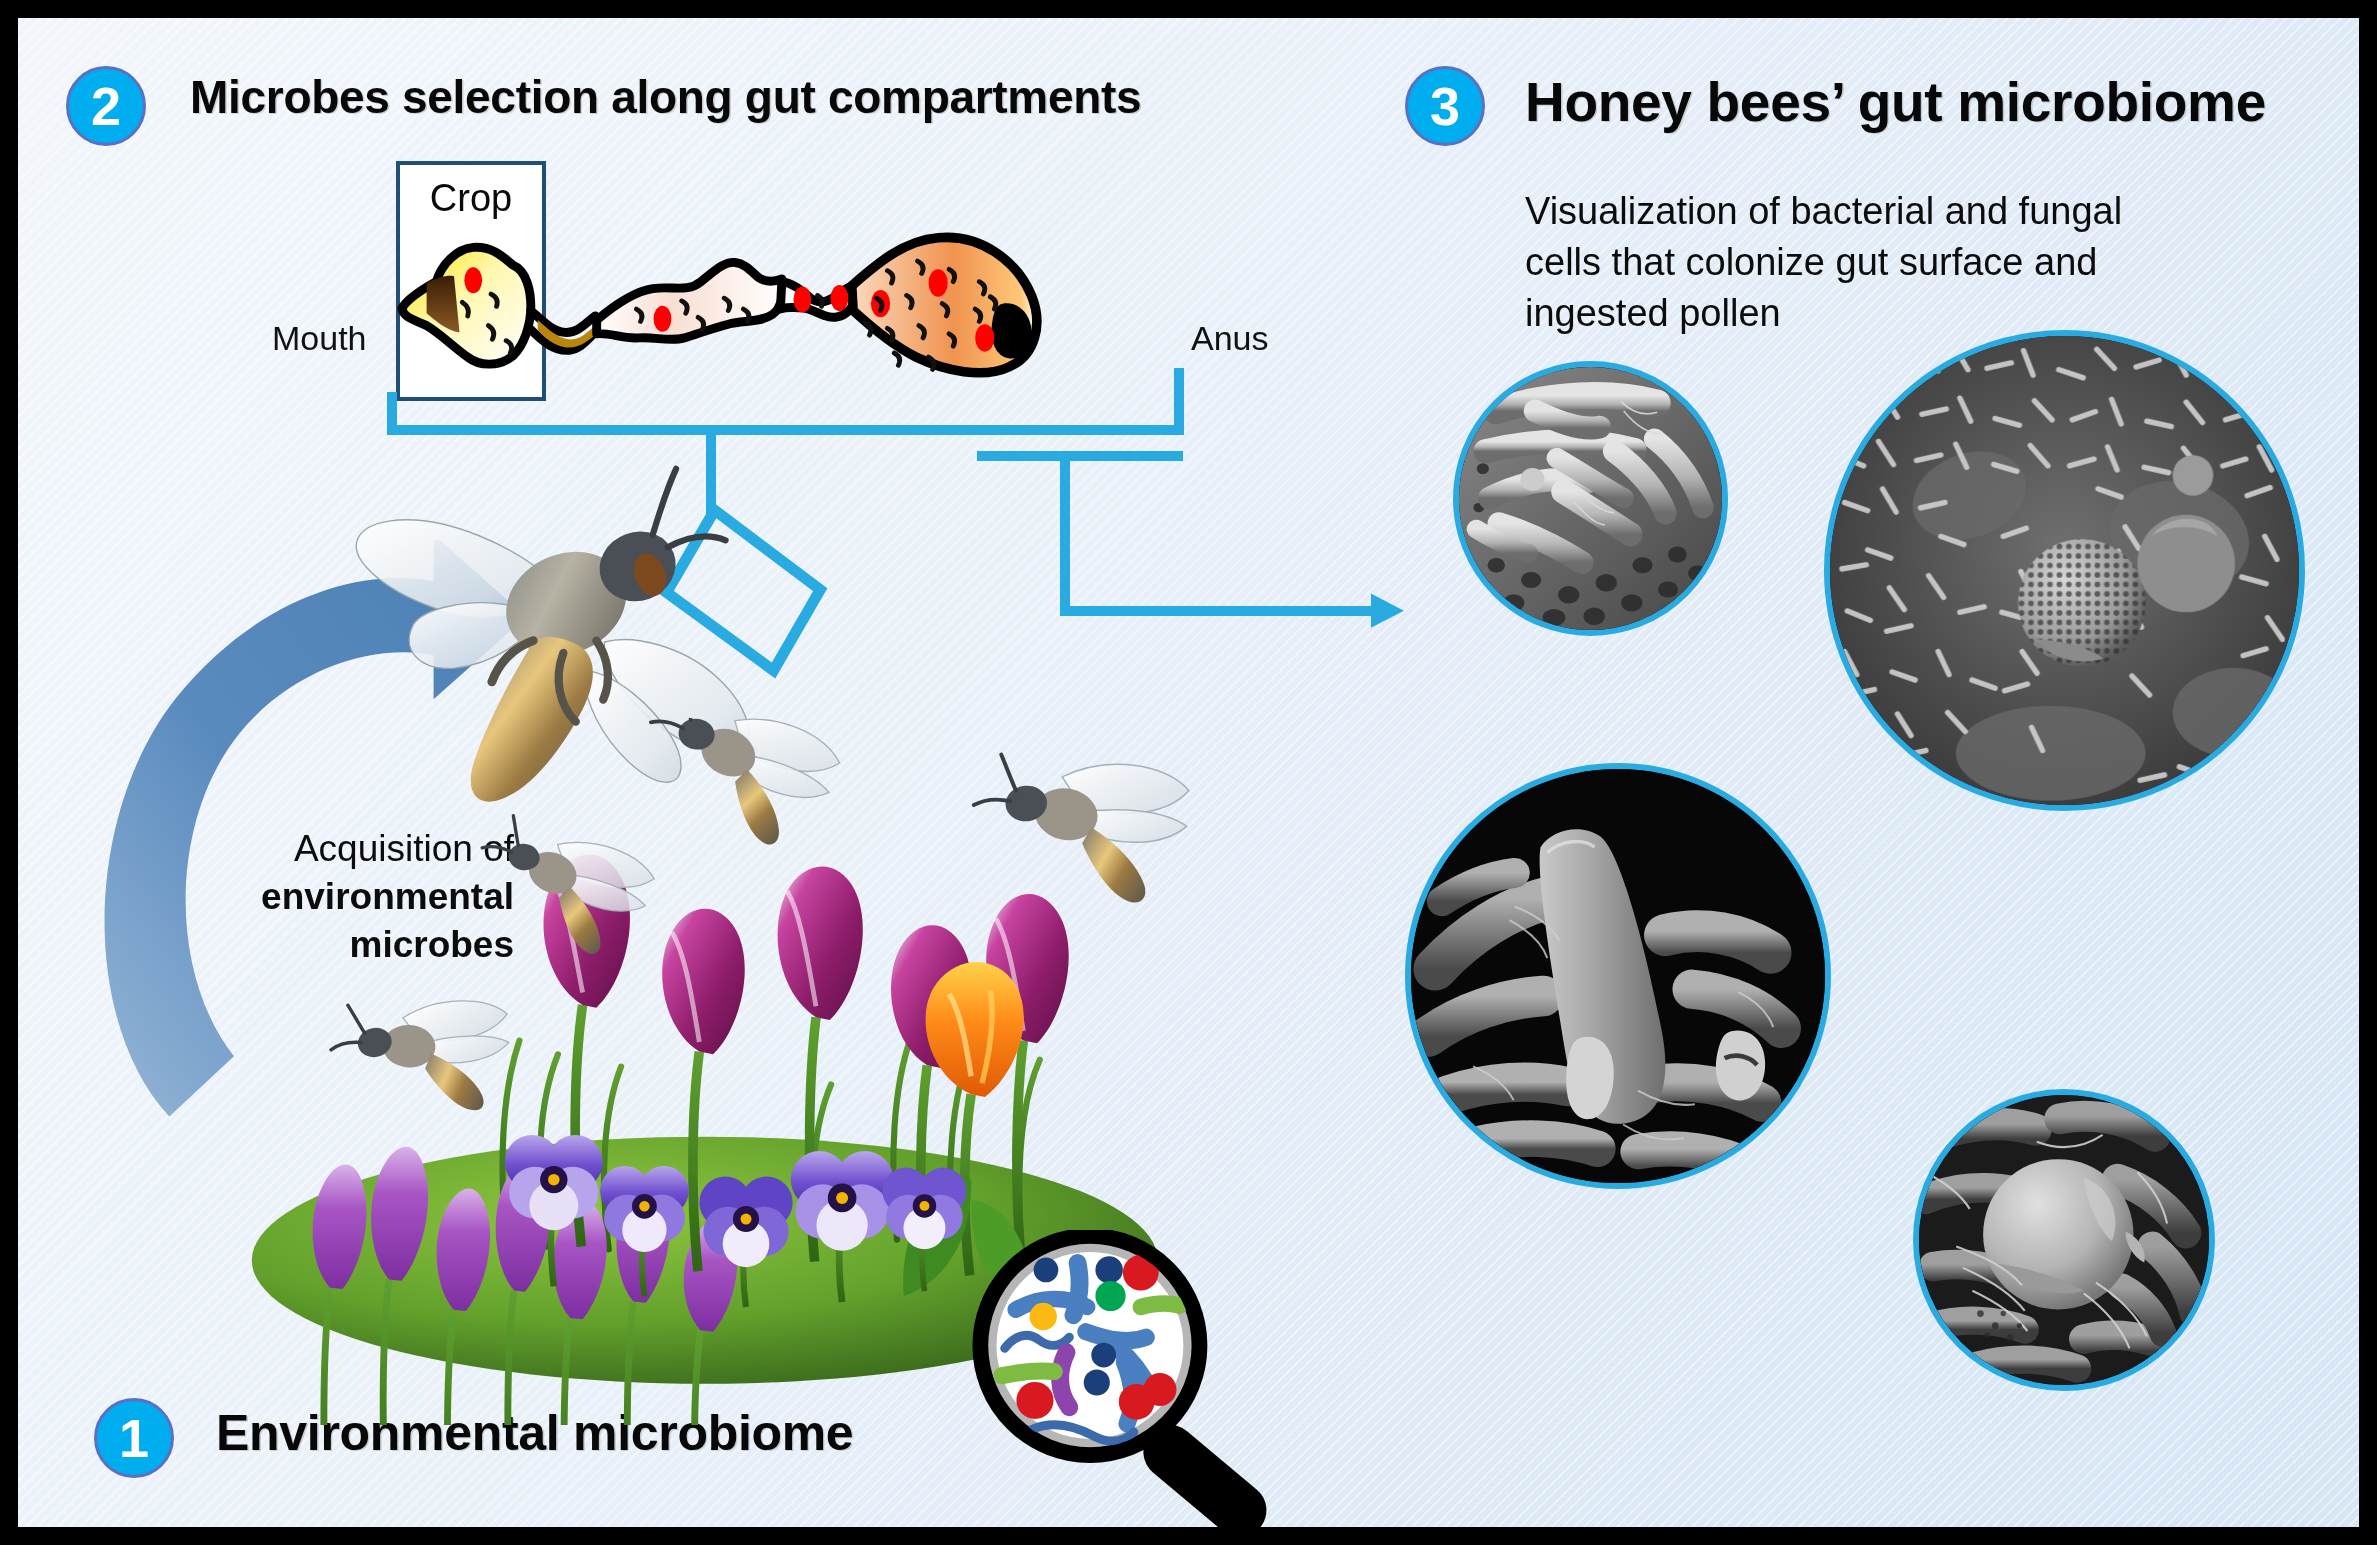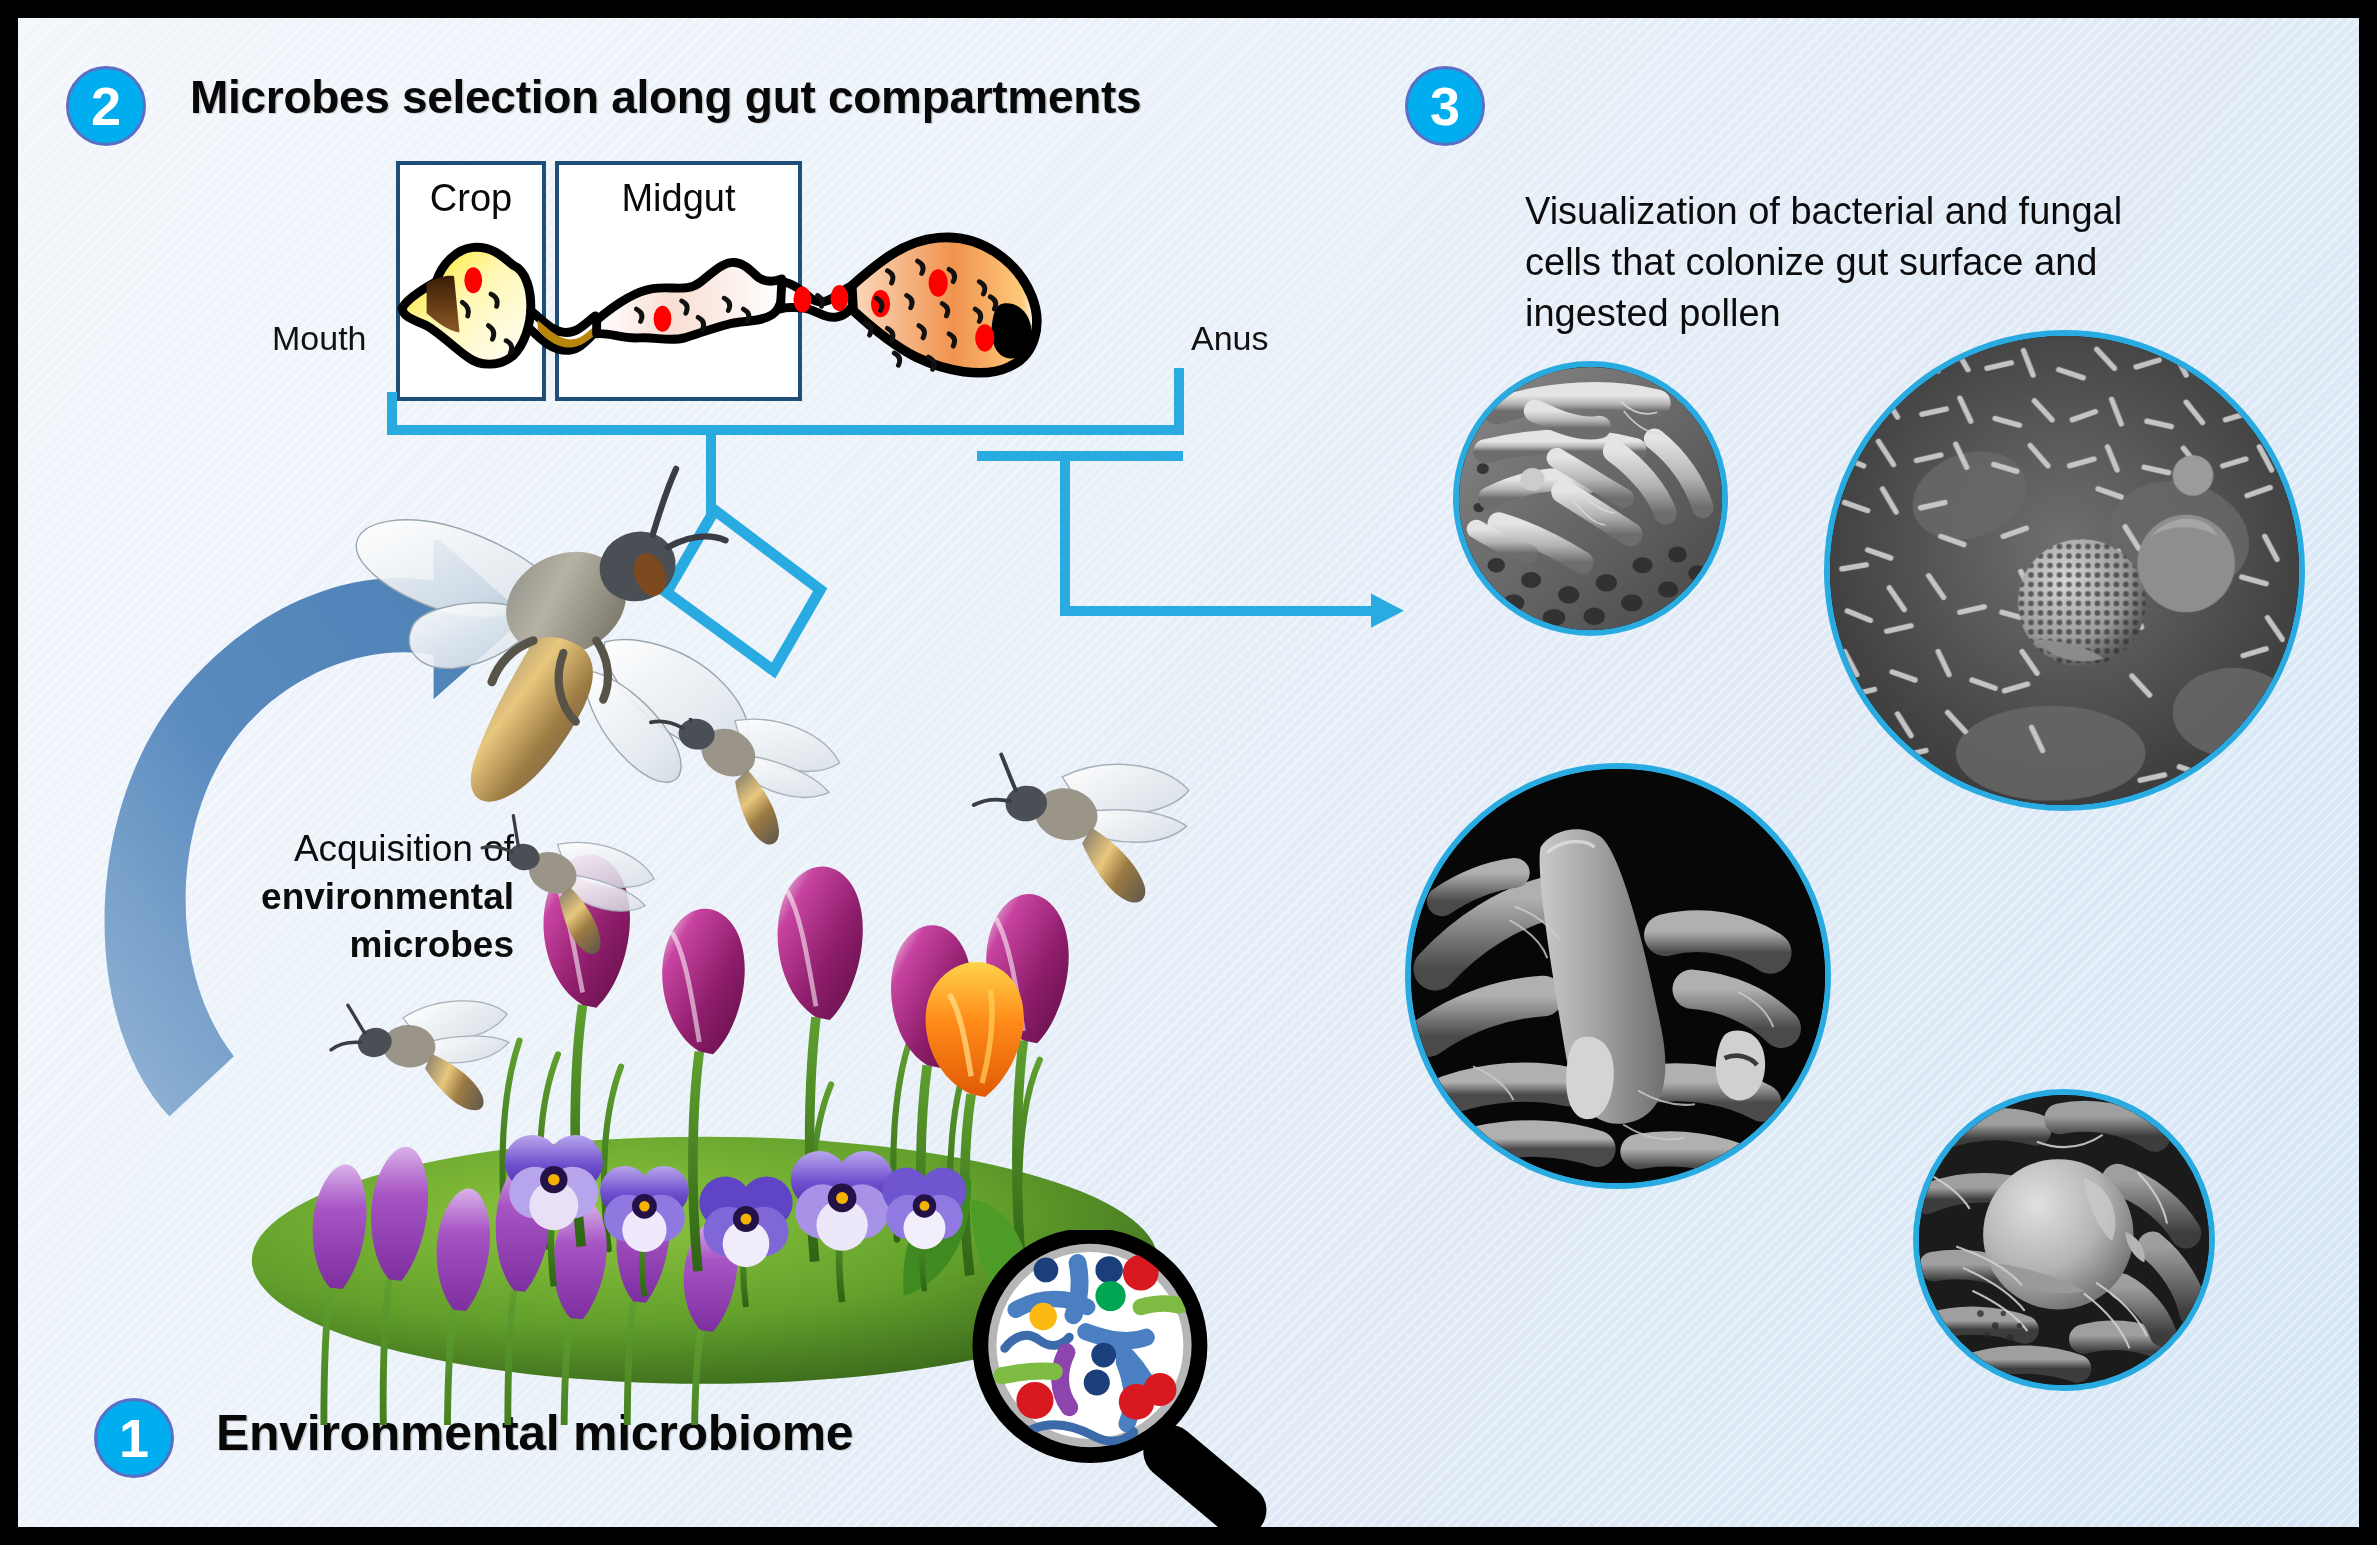--- a/index.html
+++ b/index.html
@@ -63,34 +63,32 @@
  <div id="canvas">
 
   <div class="badge" style="left:48px;top:48px;width:74px;height:74px;font-size:54px;">
     <span>2</span>
   </div>
   <div class="sec-title" style="left:172px;top:52px;font-size:46px;">Microbes selection along gut compartments</div>
 
   <div class="badge" style="left:1387px;top:48px;width:74px;height:74px;font-size:54px;">
     <span>3</span>
   </div>
+  <div class="sec-title" style="left:1507px;top:52px;font-size:55px;">Honey bees’ gut microbiome</div>
   <div id="s3body">Visualization of bacterial and fungal cells that colonize gut surface and ingested pollen</div>
 
   <div class="badge" style="left:76px;top:1380px;width:74px;height:74px;font-size:54px;">
     <span>1</span>
   </div>
   <div class="sec-title" style="left:198px;top:1386px;font-size:50px;">Environmental microbiome</div>
 
   <div id="gutwrap">
 
     <div class="gbox" style="left:0;width:150px;">
       <div class="glabel">Crop</div>
-    </div>
-    <div class="gbox" style="left:159px;width:247px;">
-      <div class="glabel">Midgut</div>
     </div>
 
     <svg id="gutsvg" width="810" height="240" viewBox="0 0 1180 350">
       <defs>
         <linearGradient id="gCrop" x1="0" y1="0" x2="1" y2="1">
           <stop offset="0%" stop-color="#ffe400"></stop>
           <stop offset="45%" stop-color="#fff7b0"></stop>
           <stop offset="100%" stop-color="#ffffff"></stop>
         </linearGradient>
         <linearGradient id="gMid" x1="0" y1="0" x2="1" y2="0">

